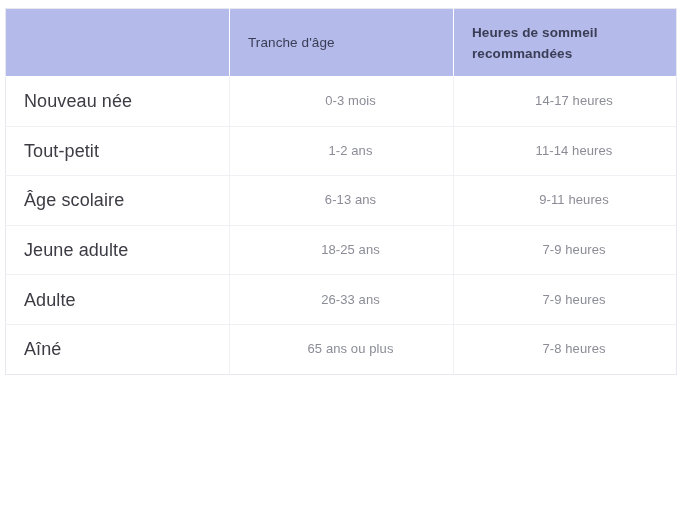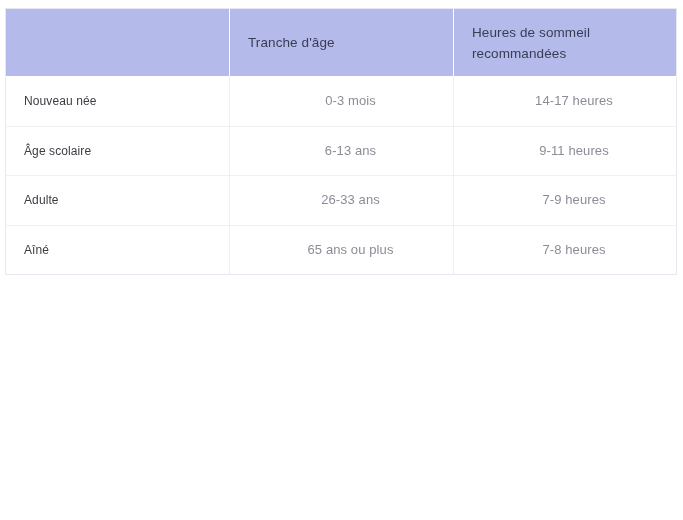--- a/index.html
+++ b/index.html
@@ -70,29 +70,29 @@
     line-height: 18px;
     letter-spacing: 0.1px;
     white-space: nowrap;
     overflow: hidden;
   }
   tbody td.last { border-right: none; margin-top: 44px; }
   tbody tr:last-child td { border-bottom: none; }
 
   td.stage-cell {
     color: #3c3c44;
-    font-size: 12px;
+    font-size: 18px;
     margin-top: 8px;
   }
   td.value-cell {
     color: #8b8c96;
     text-align: center;
   }
 
-  .hdr-line { display: block; }
+  .hdr-line { display: block; font-weight: bold; }
 </style>
 </head>
 <body>
 
 <div id="sleep-table-wrap">
   <table class="sleep-table">
     <colgroup>
       <col class="c1">
       <col class="c2">
       <col class="c3">
@@ -108,23 +108,33 @@
       </tr>
     </thead>
     <tbody id="table-body">
 
     <tr>
           <td class="stage-cell">Nouveau née</td>
           <td class="value-cell">0-3 mois</td>
           <td class="value-cell last">14-17 heures</td>
         </tr>
         <tr>
+          <td class="stage-cell">Tout-petit</td>
+          <td class="value-cell">1-2 ans</td>
+          <td class="value-cell last">11-14 heures</td>
+        </tr>
+        <tr>
           <td class="stage-cell">Âge scolaire</td>
           <td class="value-cell">6-13 ans</td>
           <td class="value-cell last">9-11 heures</td>
+        </tr>
+        <tr>
+          <td class="stage-cell">Jeune adulte</td>
+          <td class="value-cell">18-25 ans</td>
+          <td class="value-cell last">7-9 heures</td>
         </tr>
         <tr>
           <td class="stage-cell">Adulte</td>
           <td class="value-cell">26-33 ans</td>
           <td class="value-cell last">7-9 heures</td>
         </tr>
         <tr>
           <td class="stage-cell">Aîné</td>
           <td class="value-cell">65 ans ou plus</td>
           <td class="value-cell last">7-8 heures</td>

